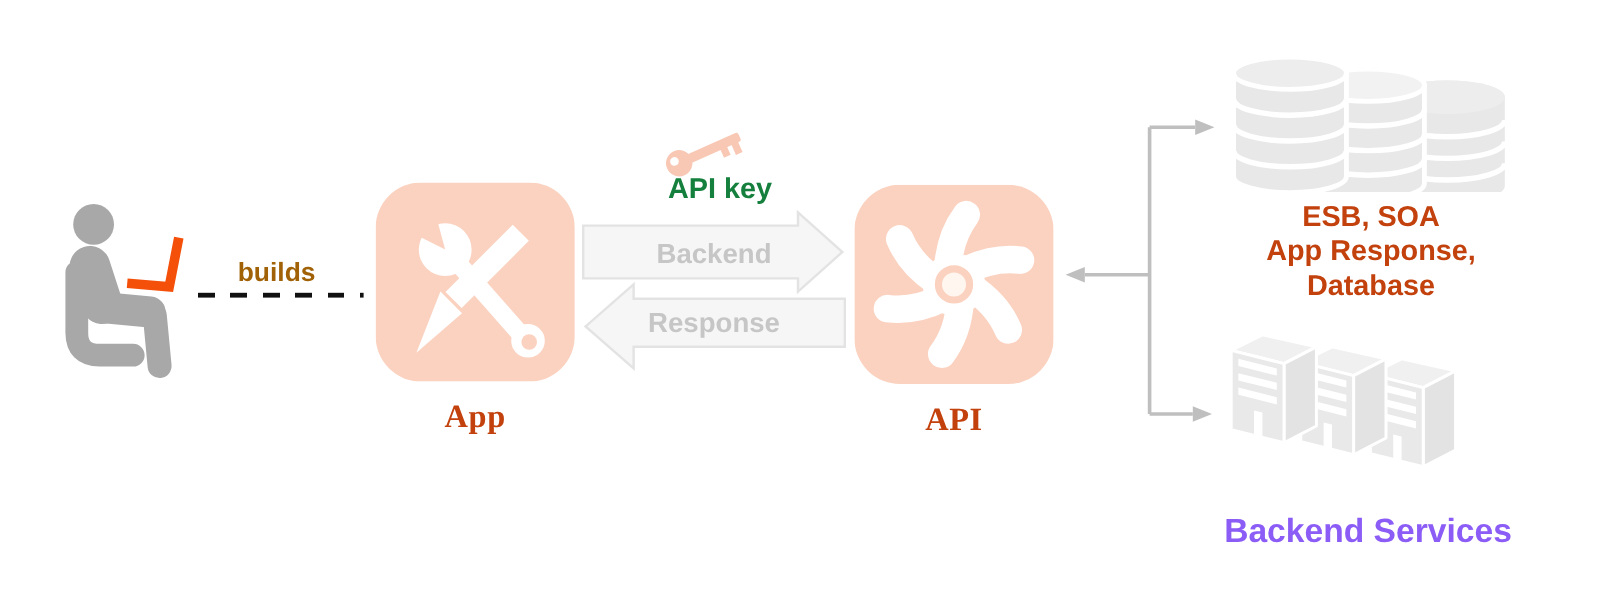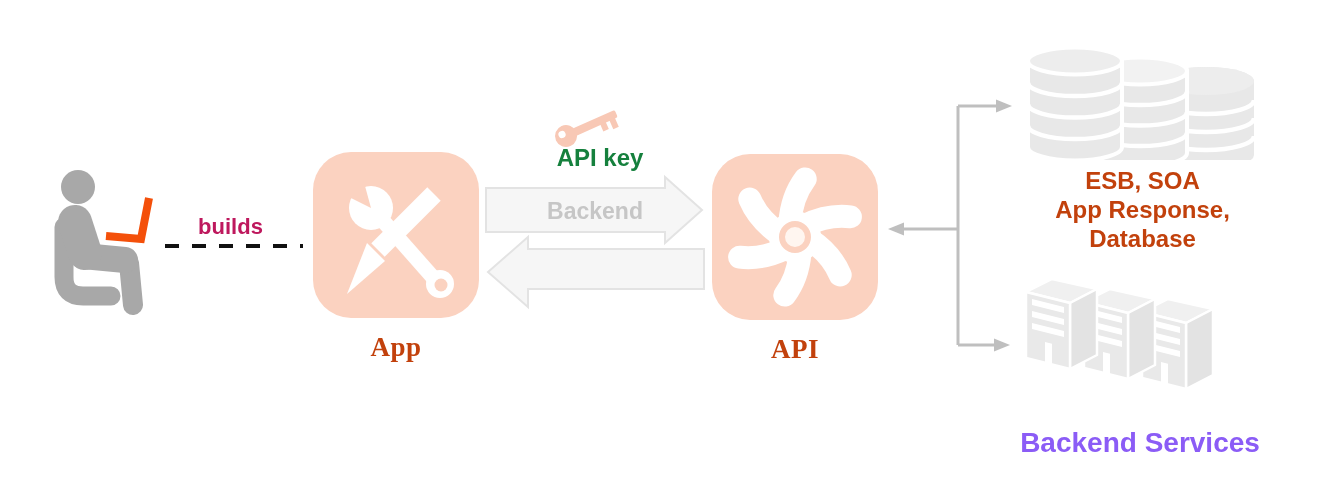--- a/index.html
+++ b/index.html
@@ -6,21 +6,21 @@
   #canvas {
     position: relative;
     width: 1342px;
     height: 504px;
     background: #ffffff;
     overflow: hidden;
     font-family: "Liberation Sans", sans-serif;
   }
   .abs { position: absolute; }
   .lbl { font-weight: bold; text-align: center; }
-  .lbl-black { color: #be185d; }
+  .lbl-black { color: #a16207; }
   .lbl-gray { color: #c2410c; font-family: Liberation Serif, serif; }
   .dev-label { font-size: 23px; }
   .builds-label { font-size: 22px; }
   .icon-label { font-size: 27px; letter-spacing: 0.5px; }
   .apikey-label { font-size: 24px; }
   .arrow-label { font-size: 23px; color: #c6c6c6; }
   .esb-label { font-size: 24px; line-height: 29px; color: #c2410c; }
   .backend-label { font-size: 28px; color: #8b5cf6; }
   .dash-line {
     height: 4px;
@@ -67,20 +67,21 @@
       <rect x="62" y="39" width="6" height="10" fill="#f8c8b5"></rect>
     </g>
   </svg>
   <div class="abs lbl apikey-label" style="left:515px; top:144px; width:170px; color:#15803d;">API key</div>
 
   <svg class="abs" style="left:480px; top:170px;" width="230" height="145" viewBox="0 0 230 145">
     <polygon points="6,18 185,18 185,7 222,40 185,73 185,62 6,62" fill="#f6f6f6" stroke="#e3e3e3" stroke-width="2"></polygon>
     <polygon points="224,79 48,79 48,67 8,102 48,137 48,119 224,119" fill="#f6f6f6" stroke="#e3e3e3" stroke-width="2"></polygon>
   </svg>
   <div class="abs lbl arrow-label" style="left:495px; top:198px; width:200px;">Backend</div>
+  <div class="abs lbl arrow-label" style="left:495px; top:256px; width:200px;">Response</div>
 
   <svg class="abs" style="left:712px; top:154px;" width="166" height="166" viewBox="0 0 166 166">
     <rect x="0" y="0" width="166" height="166" rx="38" fill="#fbd2c0"></rect>
     <g stroke="#ffffff" stroke-width="23" stroke-linecap="round" fill="none">
       <path d="M97.8 85.6 Q119.3 99.9 128.2 120.9"></path>
       <path d="M88.1 97.1 Q86.5 122.8 72.8 141.1"></path>
       <path d="M73.4 94.5 Q50.2 105.9 27.6 103.2"></path>
       <path d="M68.2 80.4 Q46.7 66.1 37.8 45.1"></path>
       <path d="M77.9 68.9 Q79.5 43.2 93.2 24.9"></path>
       <path d="M92.6 71.5 Q115.8 60.1 138.4 62.8"></path>

